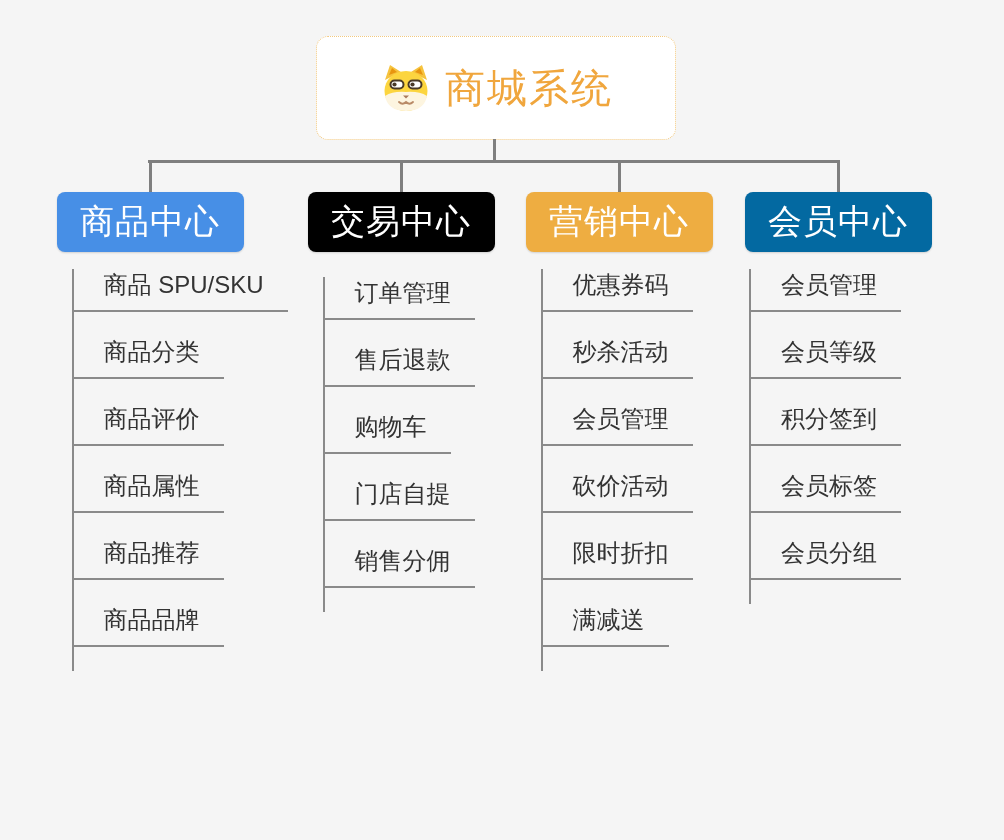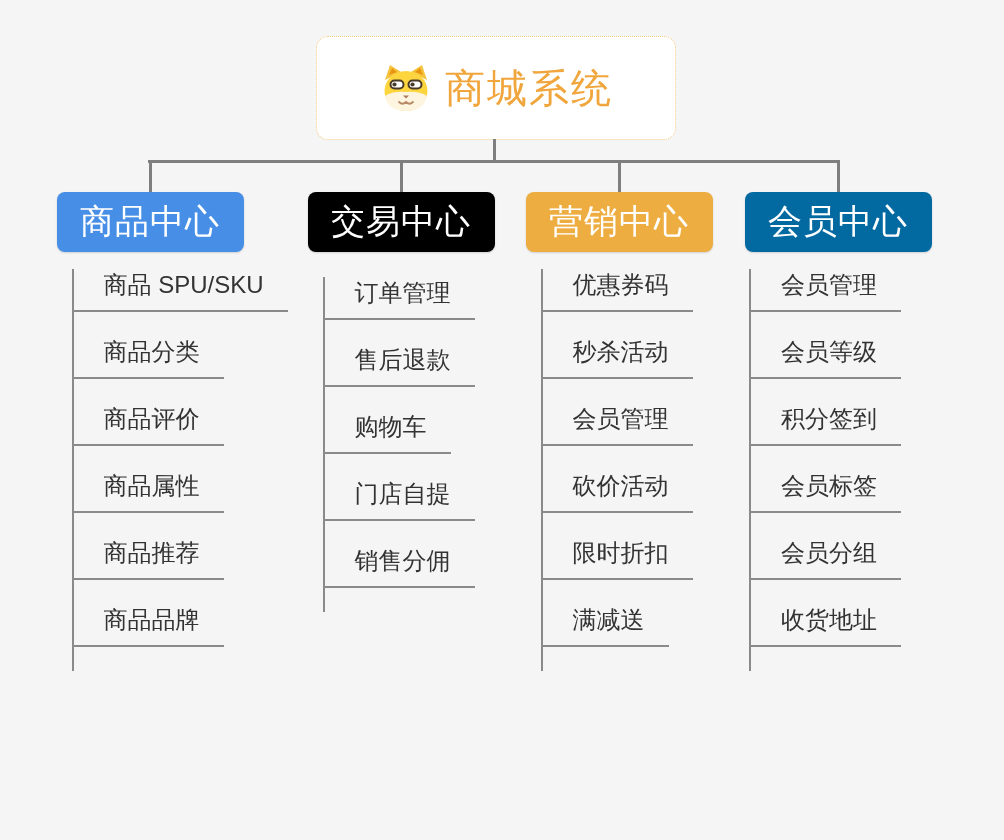--- a/index.html
+++ b/index.html
@@ -180,19 +180,16 @@
   </div>
 
   <div class="leaf">
     <span class="leaf-label">会员标签</span>
   </div>
 
   <div class="leaf">
     <span class="leaf-label">会员分组</span>
   </div>
 
-  <div class="leaf">
-    <span class="leaf-label">收货地址</span>
-  </div>
 </div>
   </div>
 </div>
 </div>
 
 </body></html>

